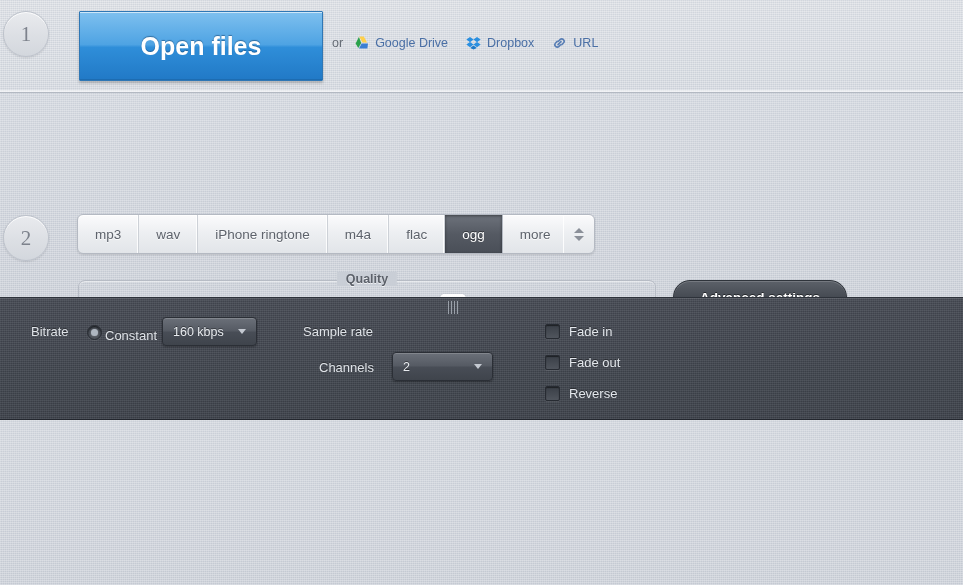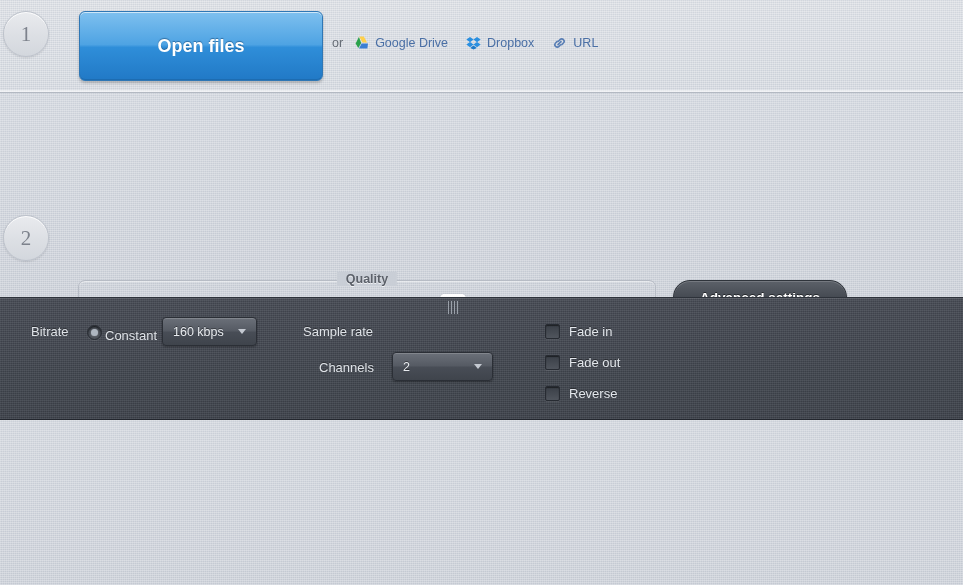--- a/index.html
+++ b/index.html
@@ -74,27 +74,27 @@
     line-height: 44px;
     font-family: "Liberation Serif", serif;
   }
   #step-circle-1 { left: 3px; top: 11px; }
   #step-circle-2 { left: 3px; top: 121px; }
 
   
   #open-files-button {
     position: absolute; left: 79px; top: 11px;
     width: 242px; height: 68px;
-    border-radius: 6px;
+    border-radius: 1px;
     border: 1px solid #2f77b5;
     background: linear-gradient(180deg, #7ec0ef 0%, #4ea3e3 48%, #2f8ed9 52%, #2179c6 100%);
     box-shadow: 0 2px 3px rgba(0,0,0,0.22), inset 0 1px 0 rgba(255,255,255,0.62),
                 inset 0 -1px 0 rgba(0,0,0,0.10);
     color: #ffffff;
-    font-size: 18px;
+    font-size: 25px;
     font-weight: bold;
     text-align: center;
     line-height: 68px;
     text-shadow: 0 -1px 1px rgba(0,40,80,0.45);
     cursor: pointer;
   }
 
   
   #cloud-sources {
     position: absolute; left: 332px; top: 36px;
@@ -382,20 +382,33 @@
           </svg>
         </span>
         <span class="label">URL</span>
       </span>
     </div>
   </div>
 
   <div class="section" id="section-step2">
     <div class="step-circle" id="step-circle-2">2</div>
 
+    <div id="format-tabs">
+      <div class="format-tab">mp3</div>
+      <div class="format-tab">wav</div>
+      <div class="format-tab">iPhone ringtone</div>
+      <div class="format-tab">m4a</div>
+      <div class="format-tab">flac</div>
+      <div class="format-tab active">ogg</div>
+      <div class="format-tab more">more</div>
+      <div id="format-stepper">
+        <span class="arrow-up"></span>
+        <span class="arrow-down"></span>
+      </div>
+    </div>
 
     <div id="quality-panel">
       <div id="quality-legend">Quality</div>
 
       <div id="quality-slider">
         <div id="slider-track">
           <div id="slider-fill"></div>
         </div>
         <div class="slider-stop" id="stop-economy"></div>
         <div class="slider-stop" id="stop-standard"></div>

